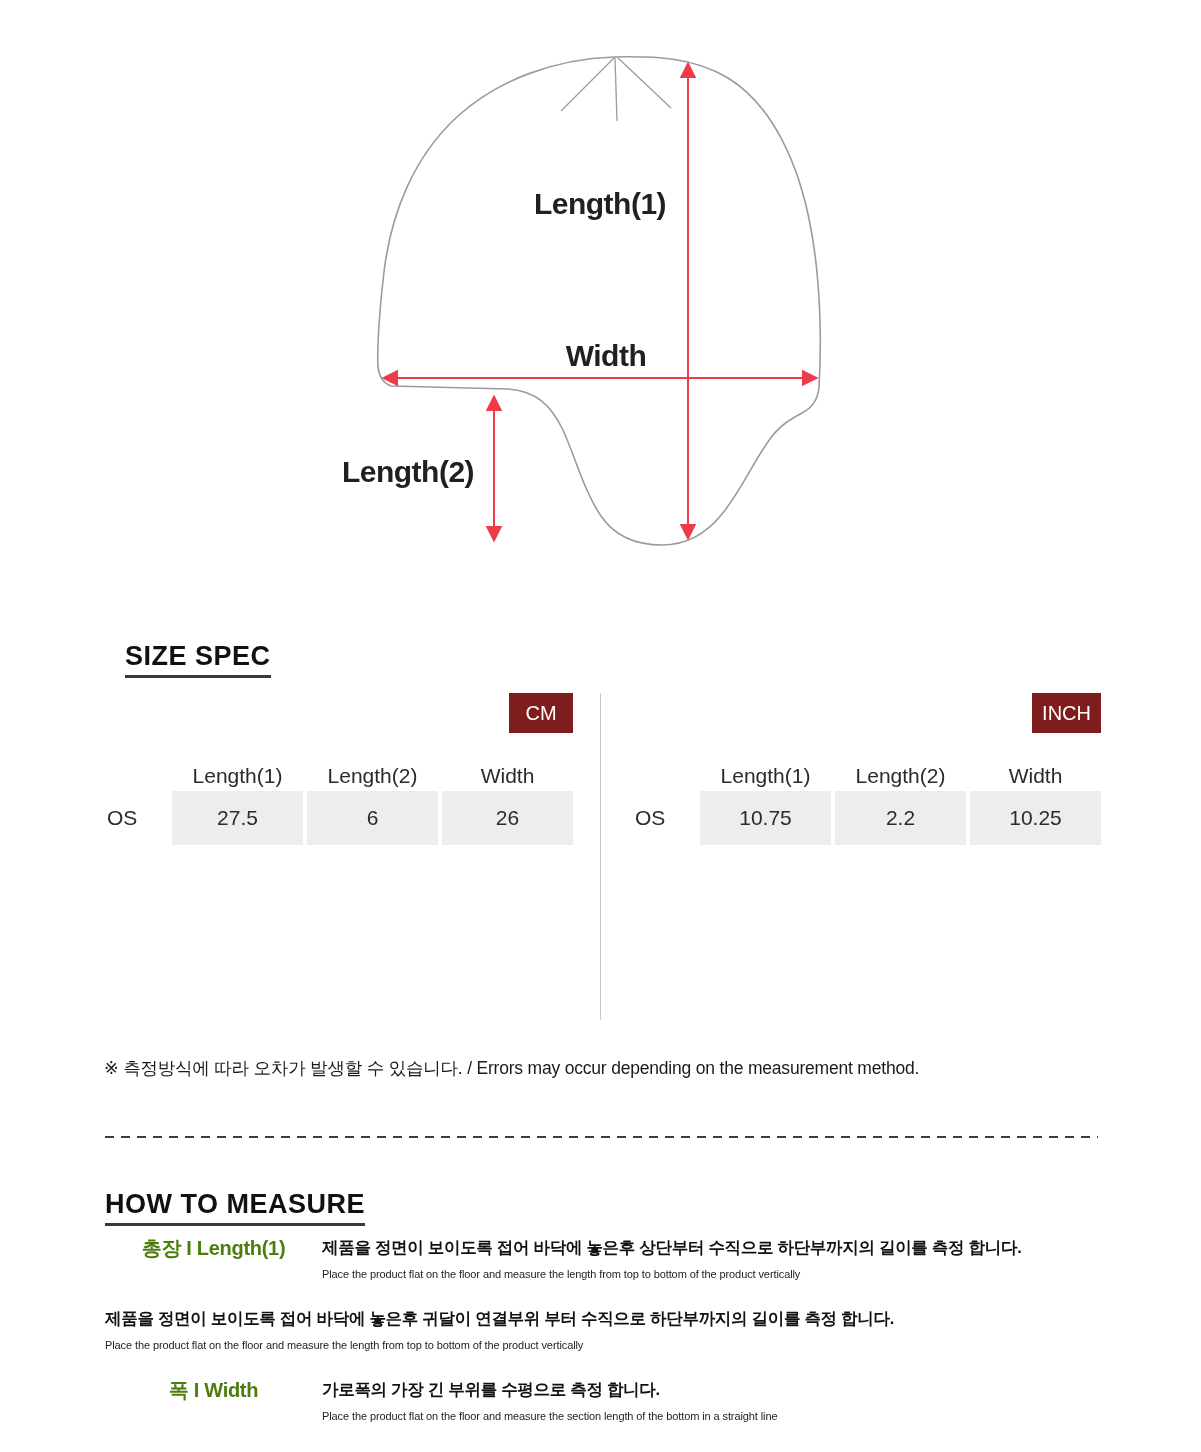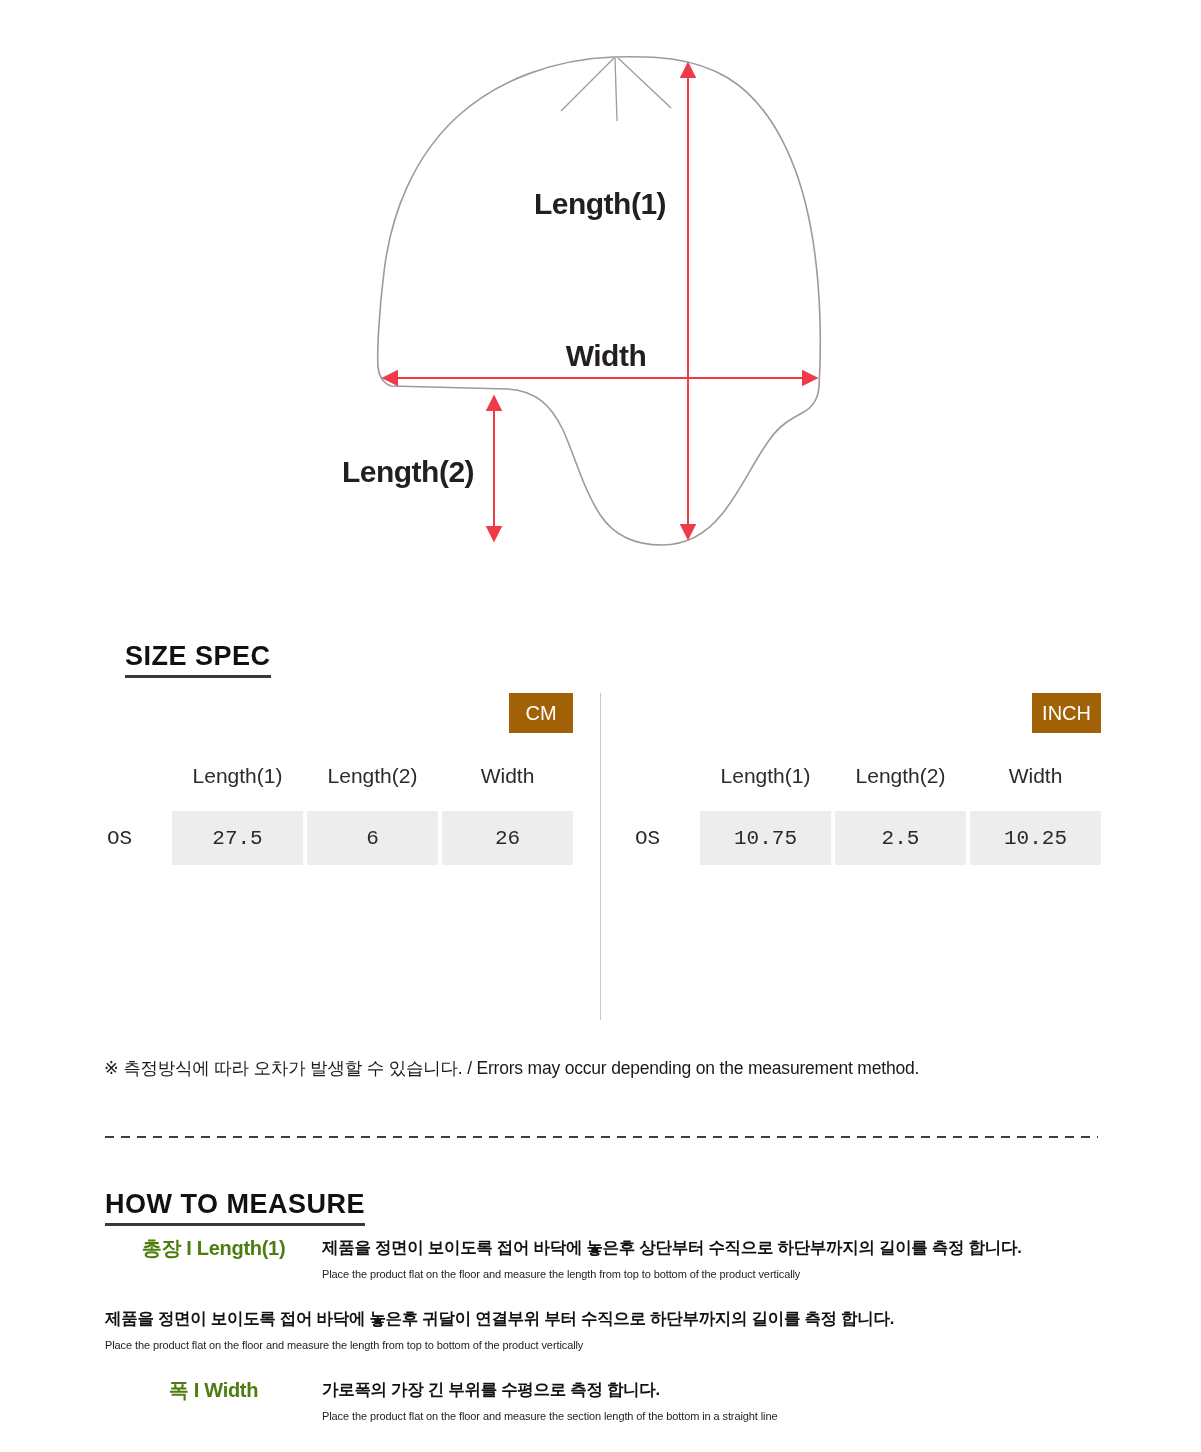--- a/index.html
+++ b/index.html
@@ -15,28 +15,28 @@
   
   .sec-title{position:absolute;font-size:27px;font-weight:800;letter-spacing:0.5px;
     color:#111;border-bottom:3px solid #3a3a3a;padding-bottom:3px;line-height:1.1;}
   #size-spec-title{left:105px;top:620px;margin-left:20px;}
   #how-to-title{left:105px;top:1168px;}
 
   .spec-table{position:absolute;top:693px;width:468px;}
   #table-cm{left:105px;}
   #table-inch{left:633px;}
   .badge-row{display:flex;justify-content:flex-end;height:40px;}
-  .unit-badge{min-width:64px;height:40px;background:#a16207;color:#ffffff;
+  .unit-badge{min-width:64px;height:40px;background:#7f1d1d;color:#ffffff;
     font-size:20px;display:flex;align-items:center;justify-content:center;
     box-sizing:border-box;padding:0 10px;}
   .head-row,.data-row{display:grid;grid-template-columns:63px 131px 131px 131px;
     column-gap:4px;}
   .head-row{margin-top:28px;height:30px;}
   .col-h{font-size:21px;color:#2b2b2b;display:flex;align-items:center;justify-content:center;}
-  .data-row{margin-top:20px;font-family:Liberation Mono, monospace;}
+  .data-row{margin-top:0;}
   .row-label{font-size:21px;color:#2b2b2b;display:flex;align-items:center;justify-content:flex-start;padding-left:2px;}
   .cell{height:54px;background:#ededed;font-size:21px;color:#2b2b2b;
     display:flex;align-items:center;justify-content:center;}
 
   .v-divider{position:absolute;left:600px;top:693px;width:1px;height:327px;background:#c8c8c8;}
 
   .note{position:absolute;left:104px;top:1056px;font-size:17.5px;color:#1a1a1a;letter-spacing:-0.2px;}
 
   .dashed-divider{position:absolute;left:105px;top:1136px;width:993px;height:2px;
     background:repeating-linear-gradient(90deg,#3c3c3c 0 9px,transparent 9px 16px);}
@@ -124,21 +124,21 @@
     </div>
     <div class="head-row">
       <div class="col-h"></div>
       <div class="col-h">Length(1)</div>
       <div class="col-h">Length(2)</div>
       <div class="col-h">Width</div>
     </div>
     <div class="data-row">
       <div class="row-label">OS</div>
       <div class="cell">10.75</div>
-      <div class="cell">2.5</div>
+      <div class="cell">2.2</div>
       <div class="cell">10.25</div>
     </div>
   </div>
 
   <div class="note">※ 측정방식에 따라 오차가 발생할 수 있습니다. / Errors may occur depending on the measurement method.</div>
 
   <div class="dashed-divider"></div>
 
   <h2 class="sec-title" id="how-to-title">HOW TO MEASURE</h2>
 

